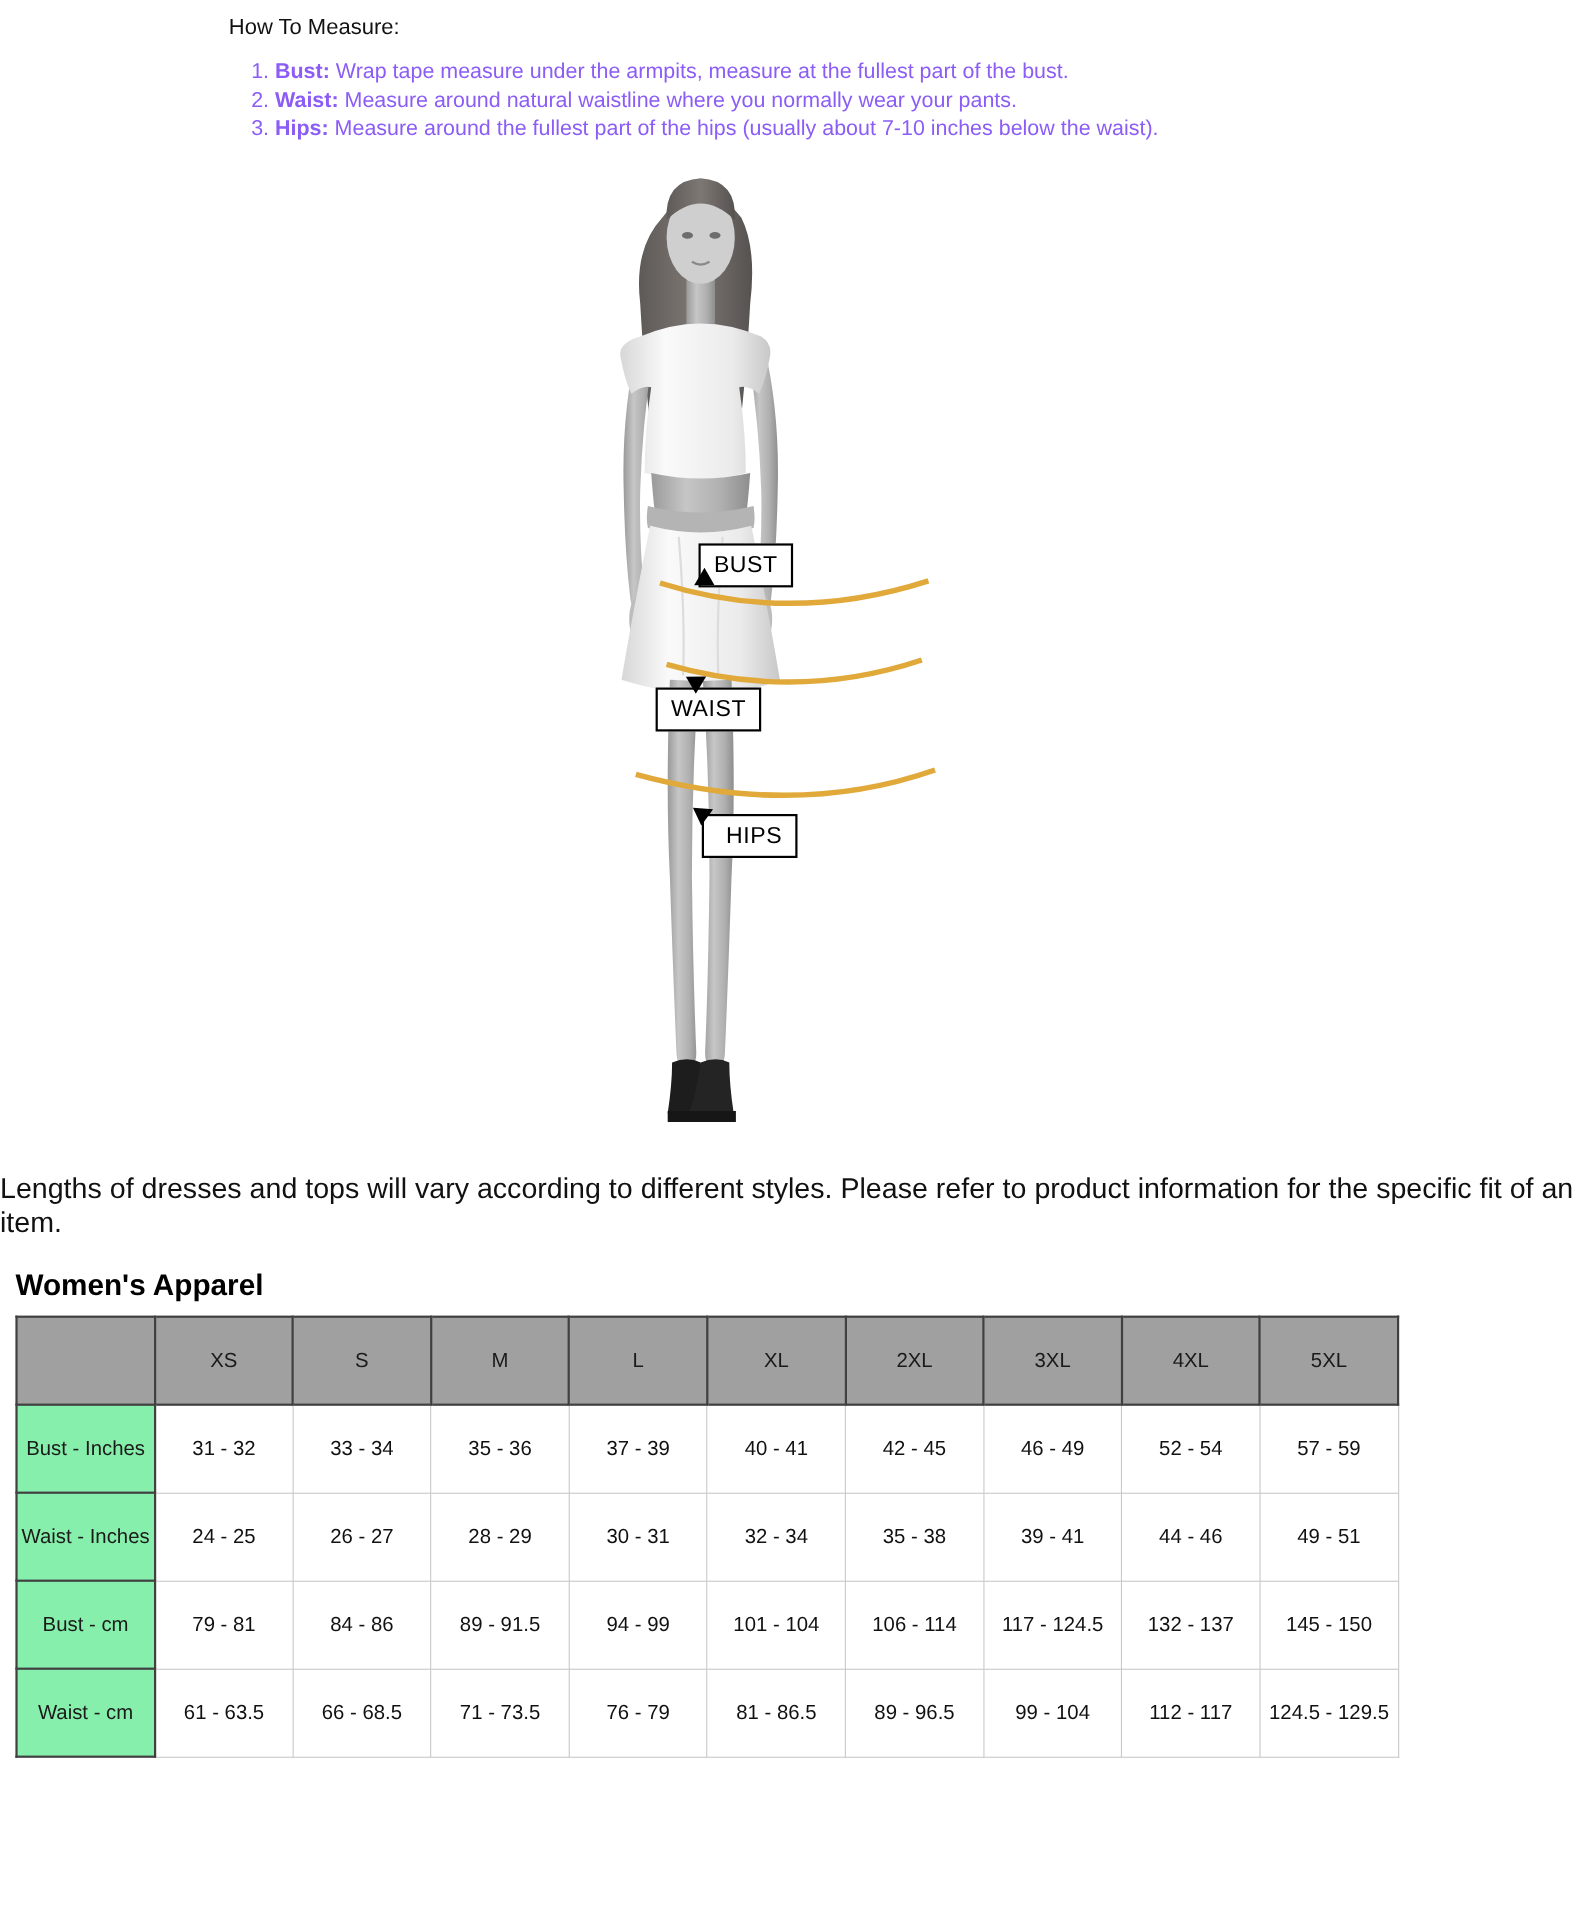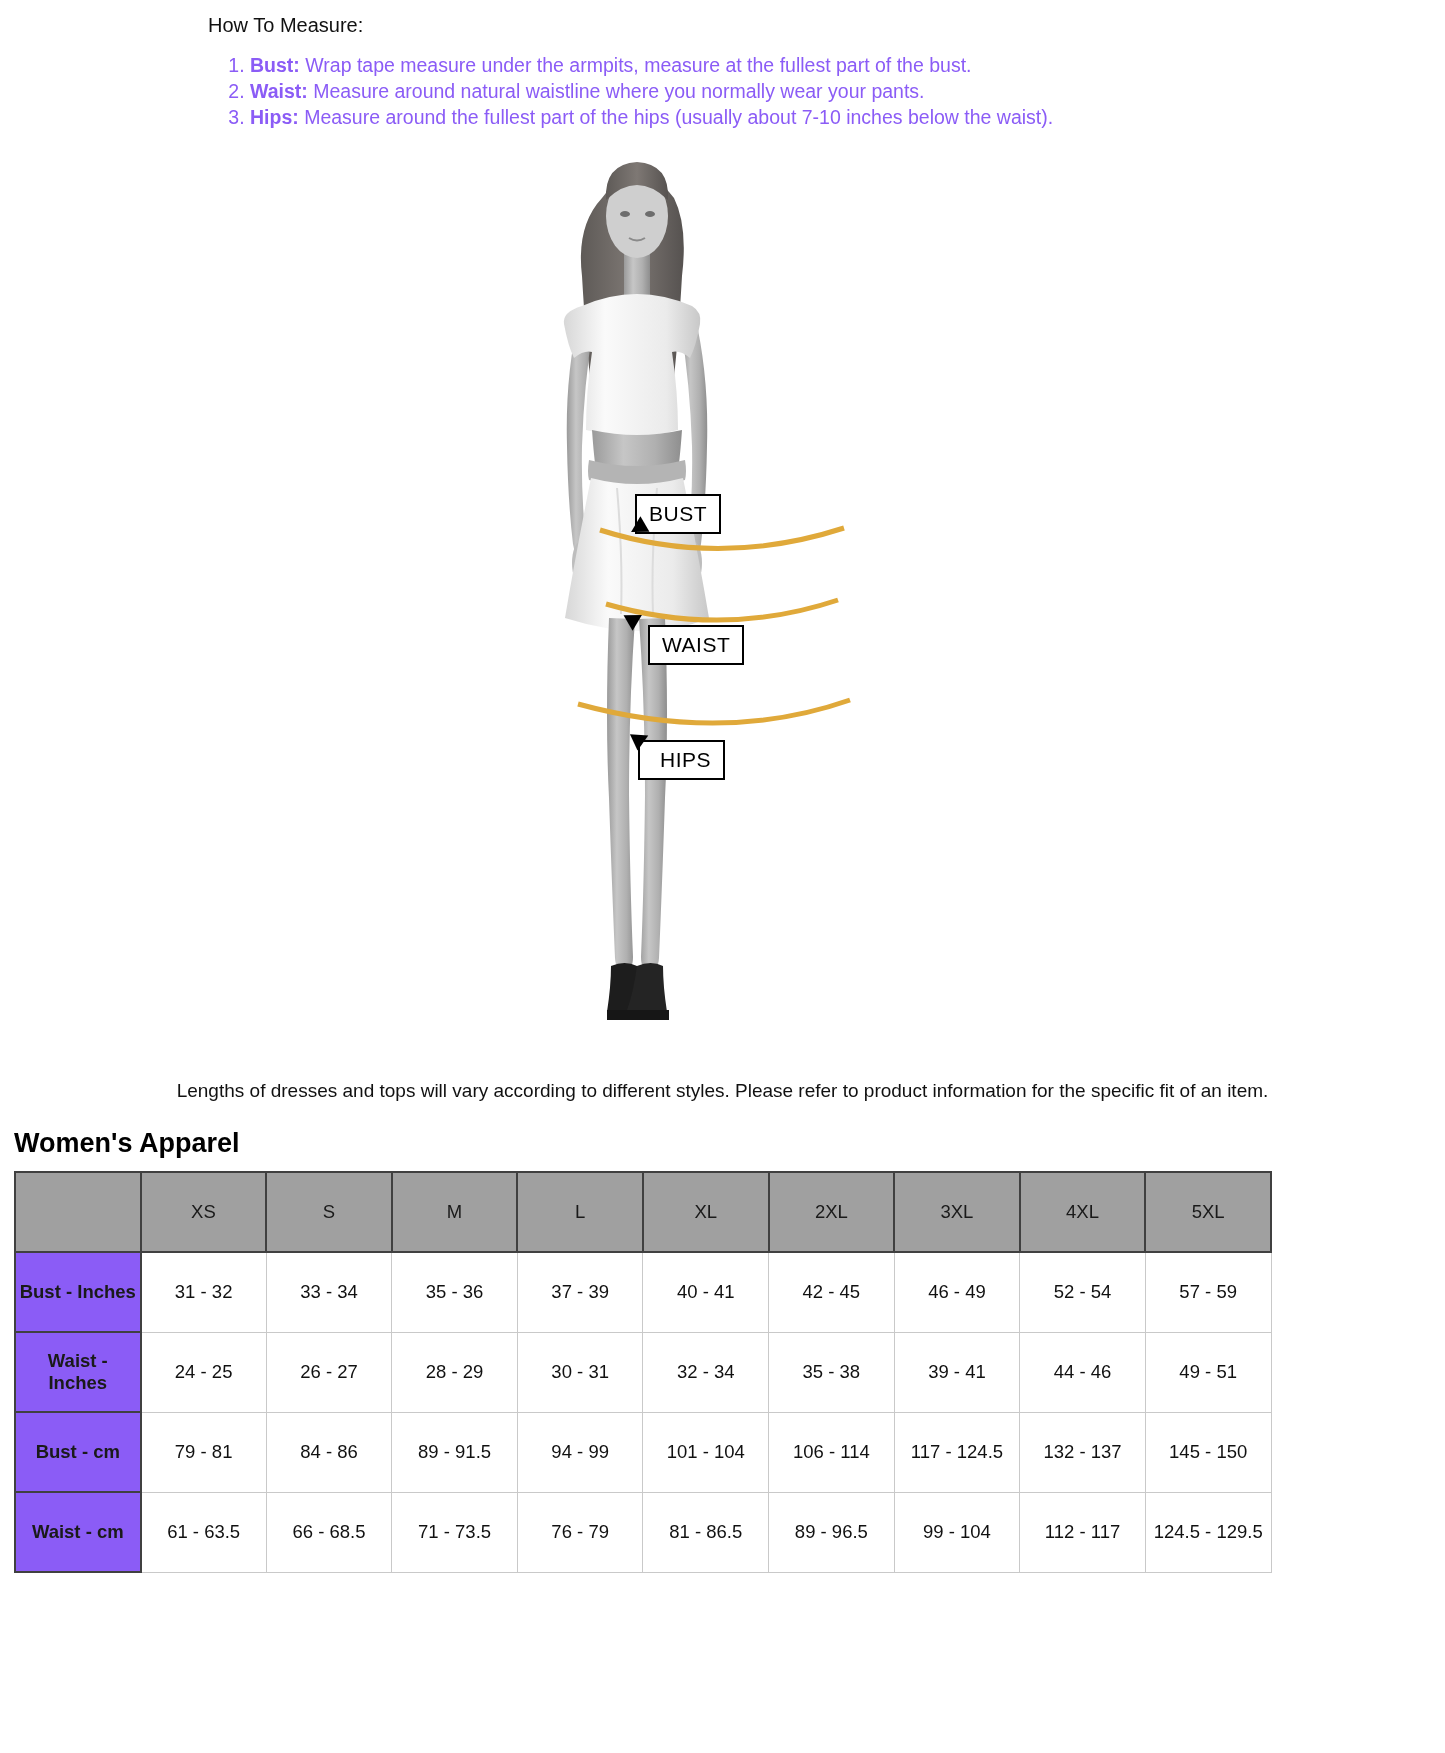--- a/index.html
+++ b/index.html
@@ -60,40 +60,39 @@
     border: 2px solid #000;
     background: #fff;
     font-size: 21px;
     line-height: 1;
     padding: 7px 12px 8px 12px;
     letter-spacing: 0.5px;
     white-space: nowrap;
     z-index: 5;
   }
   .callout-bust { left: 635px; top: 356px; }
-  .callout-waist { left: 648px; top: 487px; }
+  .callout-waist { left: 596px; top: 487px; }
   .callout-hips { left: 638px; top: 602px; padding-left: 20px; }
 
   .pointer {
     position: absolute;
     width: 0; height: 0;
     border-left: 16px solid #000;
     border-top: 9px solid transparent;
     border-bottom: 9px solid transparent;
     z-index: 6;
   }
   .pointer-bust { left: 630px; top: 381px; transform: rotate(150deg); }
   .pointer-waist { left: 627px; top: 472px; transform: rotate(-30deg); }
   .pointer-hips { left: 633px; top: 592px; transform: rotate(-25deg); }
 
   .caption {
-    text-align: center;
-    font-size: 19px;
+    font-size: 26px;
     color: #111;
-    margin-top: 17px;
+    margin-top: 2px;
   }
 
   
   h2.section-title {
     font-size: 27px;
     font-weight: bold;
     margin: 26px 0 12px 14px;
   }
   table.size-table {
     border-collapse: collapse;
@@ -107,22 +106,22 @@
     font-size: 18.5px;
     height: 76px;
     color: #111;
   }
   table.size-table thead th {
     background: #a0a0a0;
     font-weight: normal;
     color: #1a1a1a;
   }
   table.size-table tbody th {
-    background: #8b5cf6;
-    font-weight: bold;
+    background: #86efac;
+    font-weight: normal;
     color: #1a1a1a;
     width: 152px;
   }
   table.size-table tbody td {
     background: #ffffff;
     border: 1px solid #c9c9c9;
   }
   table.size-table thead th.corner { background: #a0a0a0; }
 </style>
 </head>

